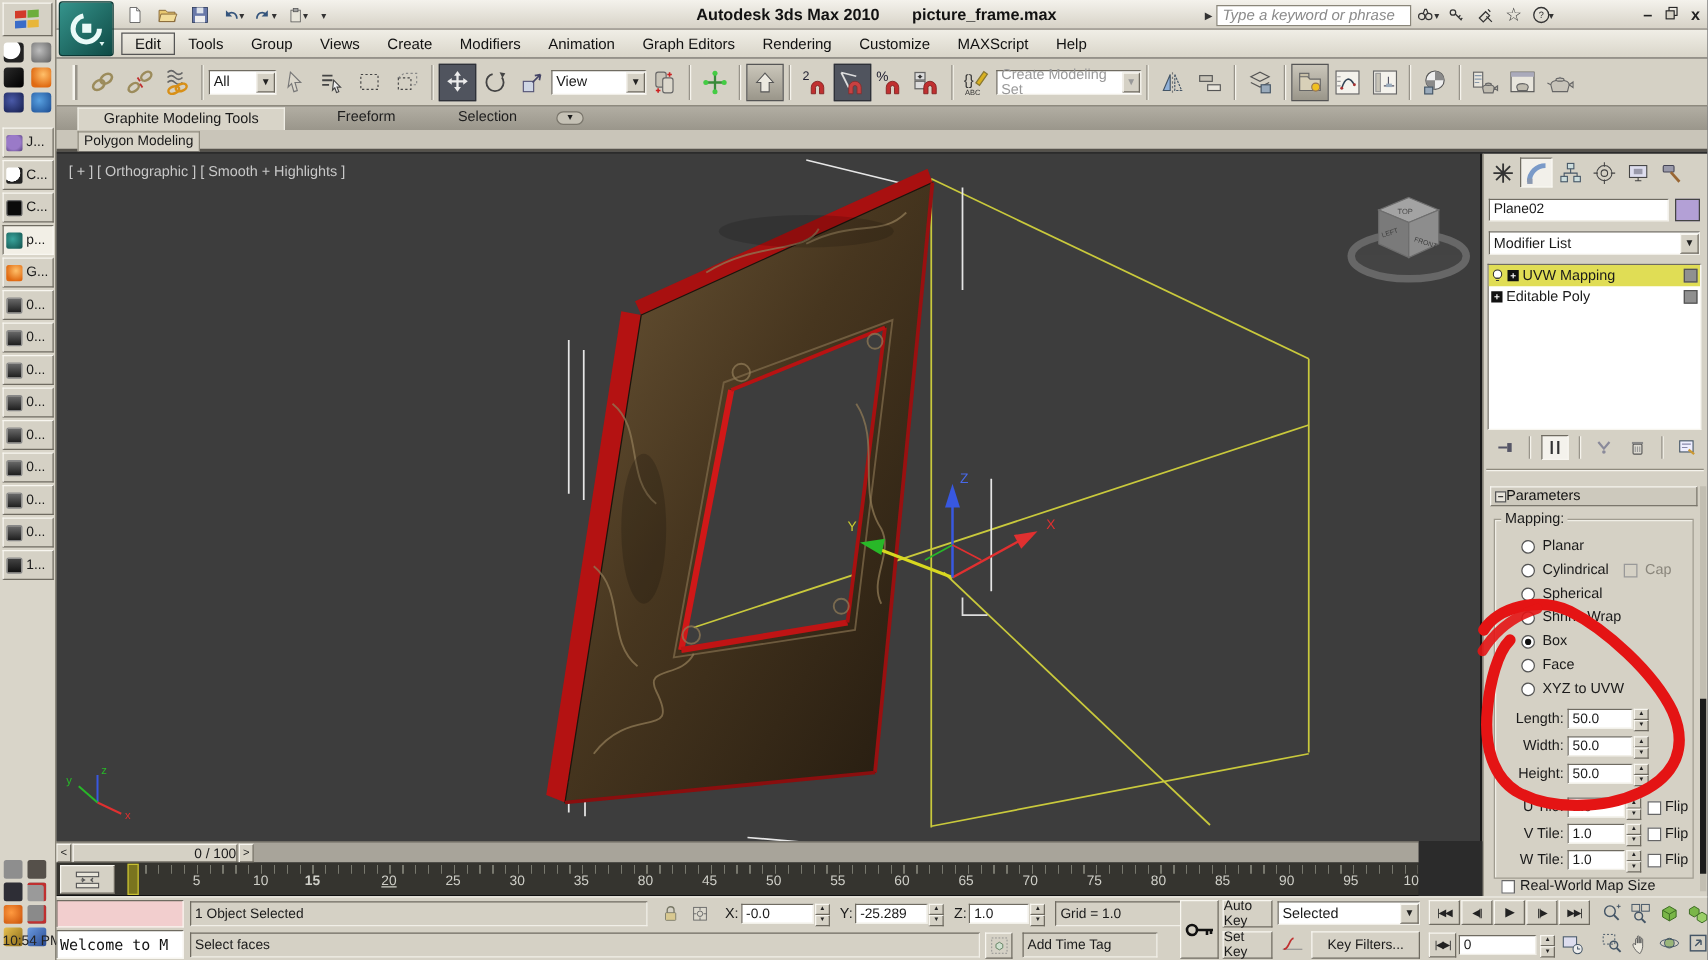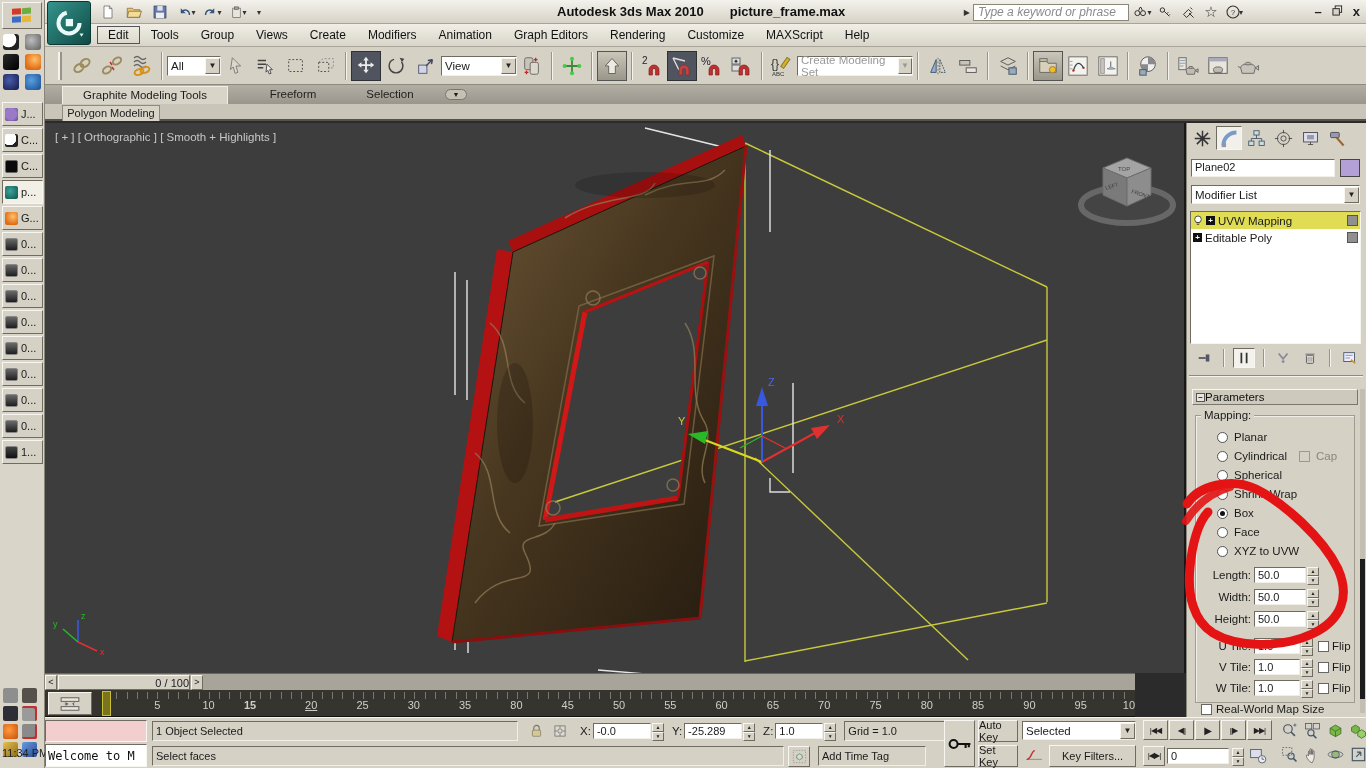--- a/index.html
+++ b/index.html
@@ -227,21 +227,21 @@
     <div id="tray" class="abs">
       <span class="tray-ico" style="background:#8e8e8e"></span>
       <span class="tray-ico" style="background:#55504a"></span>
       <span class="tray-ico" style="background:#2e2e36"></span>
       <span class="tray-ico" style="background:#9a9a9a;box-shadow:inset -2px 2px 0 #c03030"></span>
       <span class="tray-ico" style="background:radial-gradient(circle at 40% 40%,#ff9a40,#c85008)"></span>
       <span class="tray-ico" style="background:#8a8a8a;box-shadow:inset -2px -2px 0 #c03030"></span>
       <span class="tray-ico" style="background:linear-gradient(135deg,#e8c050,#8a6a18)"></span>
       <span class="tray-ico" style="background:linear-gradient(135deg,#6a9ae0,#2a4a90)"></span>
     </div>
-    <div id="clock" class="abs">11:34 PM</div>
+    <div id="clock" class="abs">10:54 PM</div>
   </div>
 
   <div id="titlebar" class="abs">
     <div id="applogo" class="abs ctr">
       <svg width="34" height="34" viewBox="0 0 42 42">
         <circle cx="21" cy="21" r="13" fill="none" stroke="#eafaf8" stroke-width="5" stroke-dasharray="58 24"></circle>
         <rect x="17" y="16" width="9" height="9" fill="#eafaf8"></rect>
         <path d="M34 34l5 0-2.5 4z" fill="#dff5f2"></path>
       </svg>
     </div>

